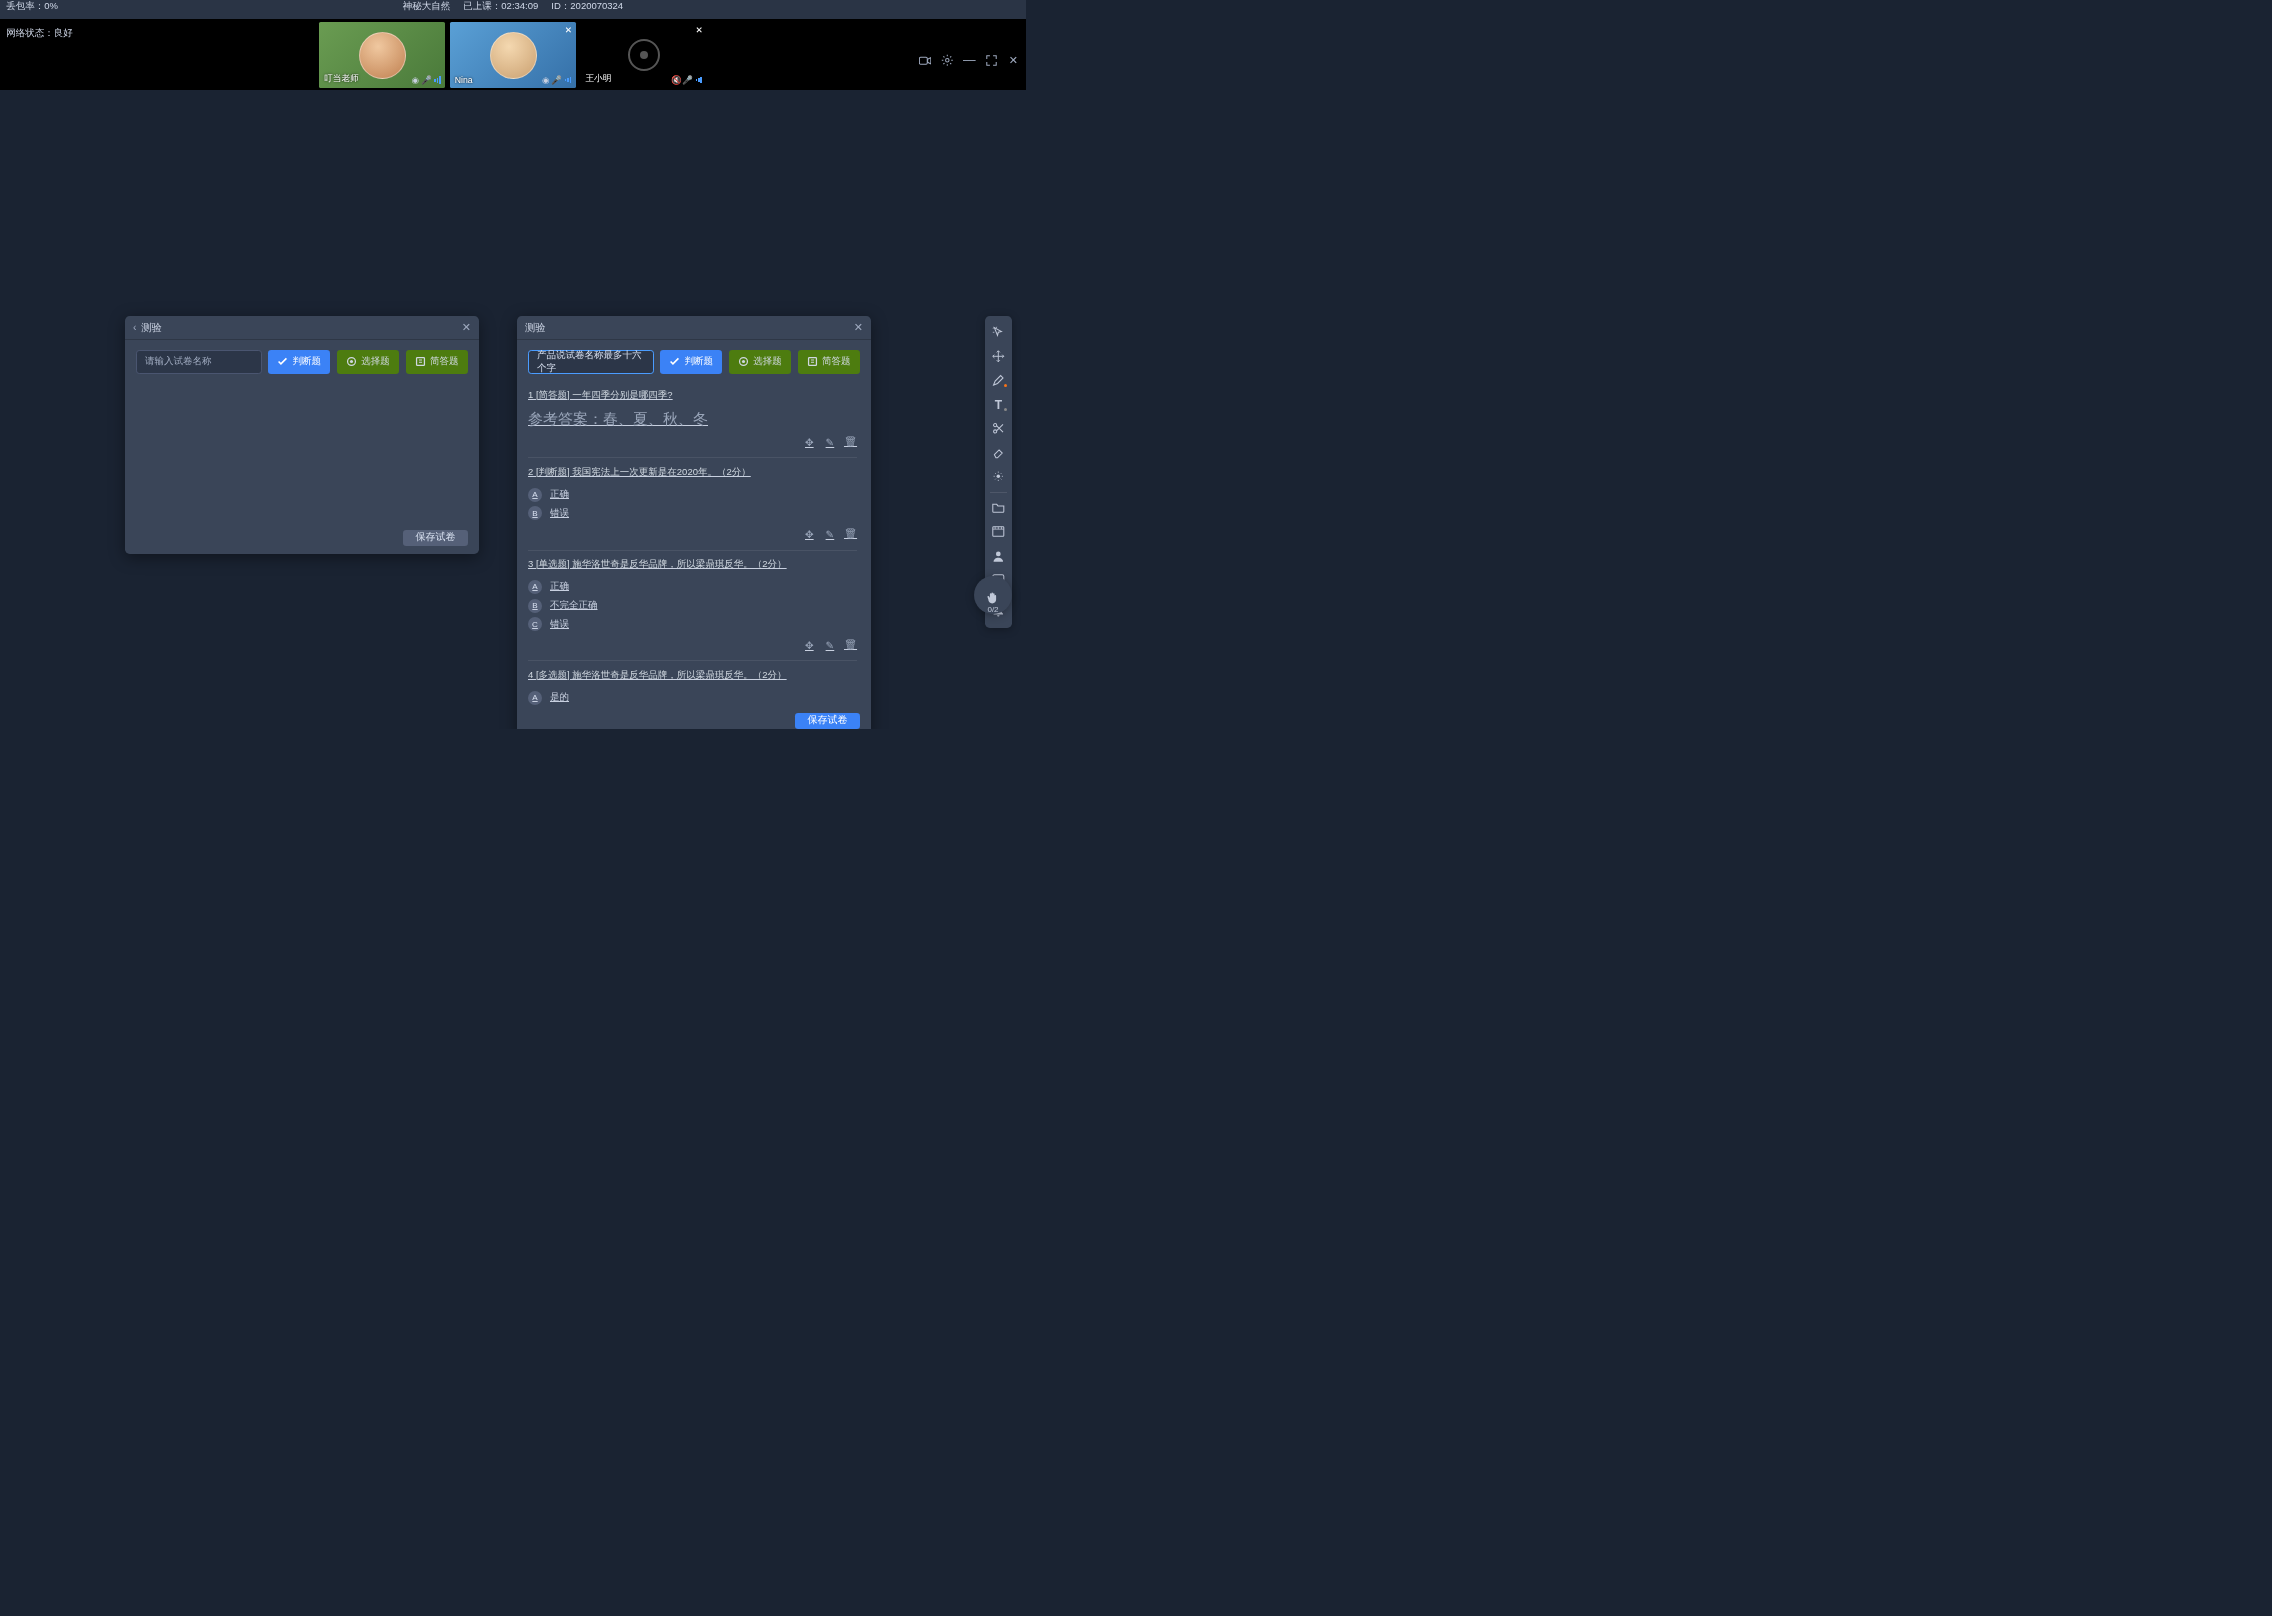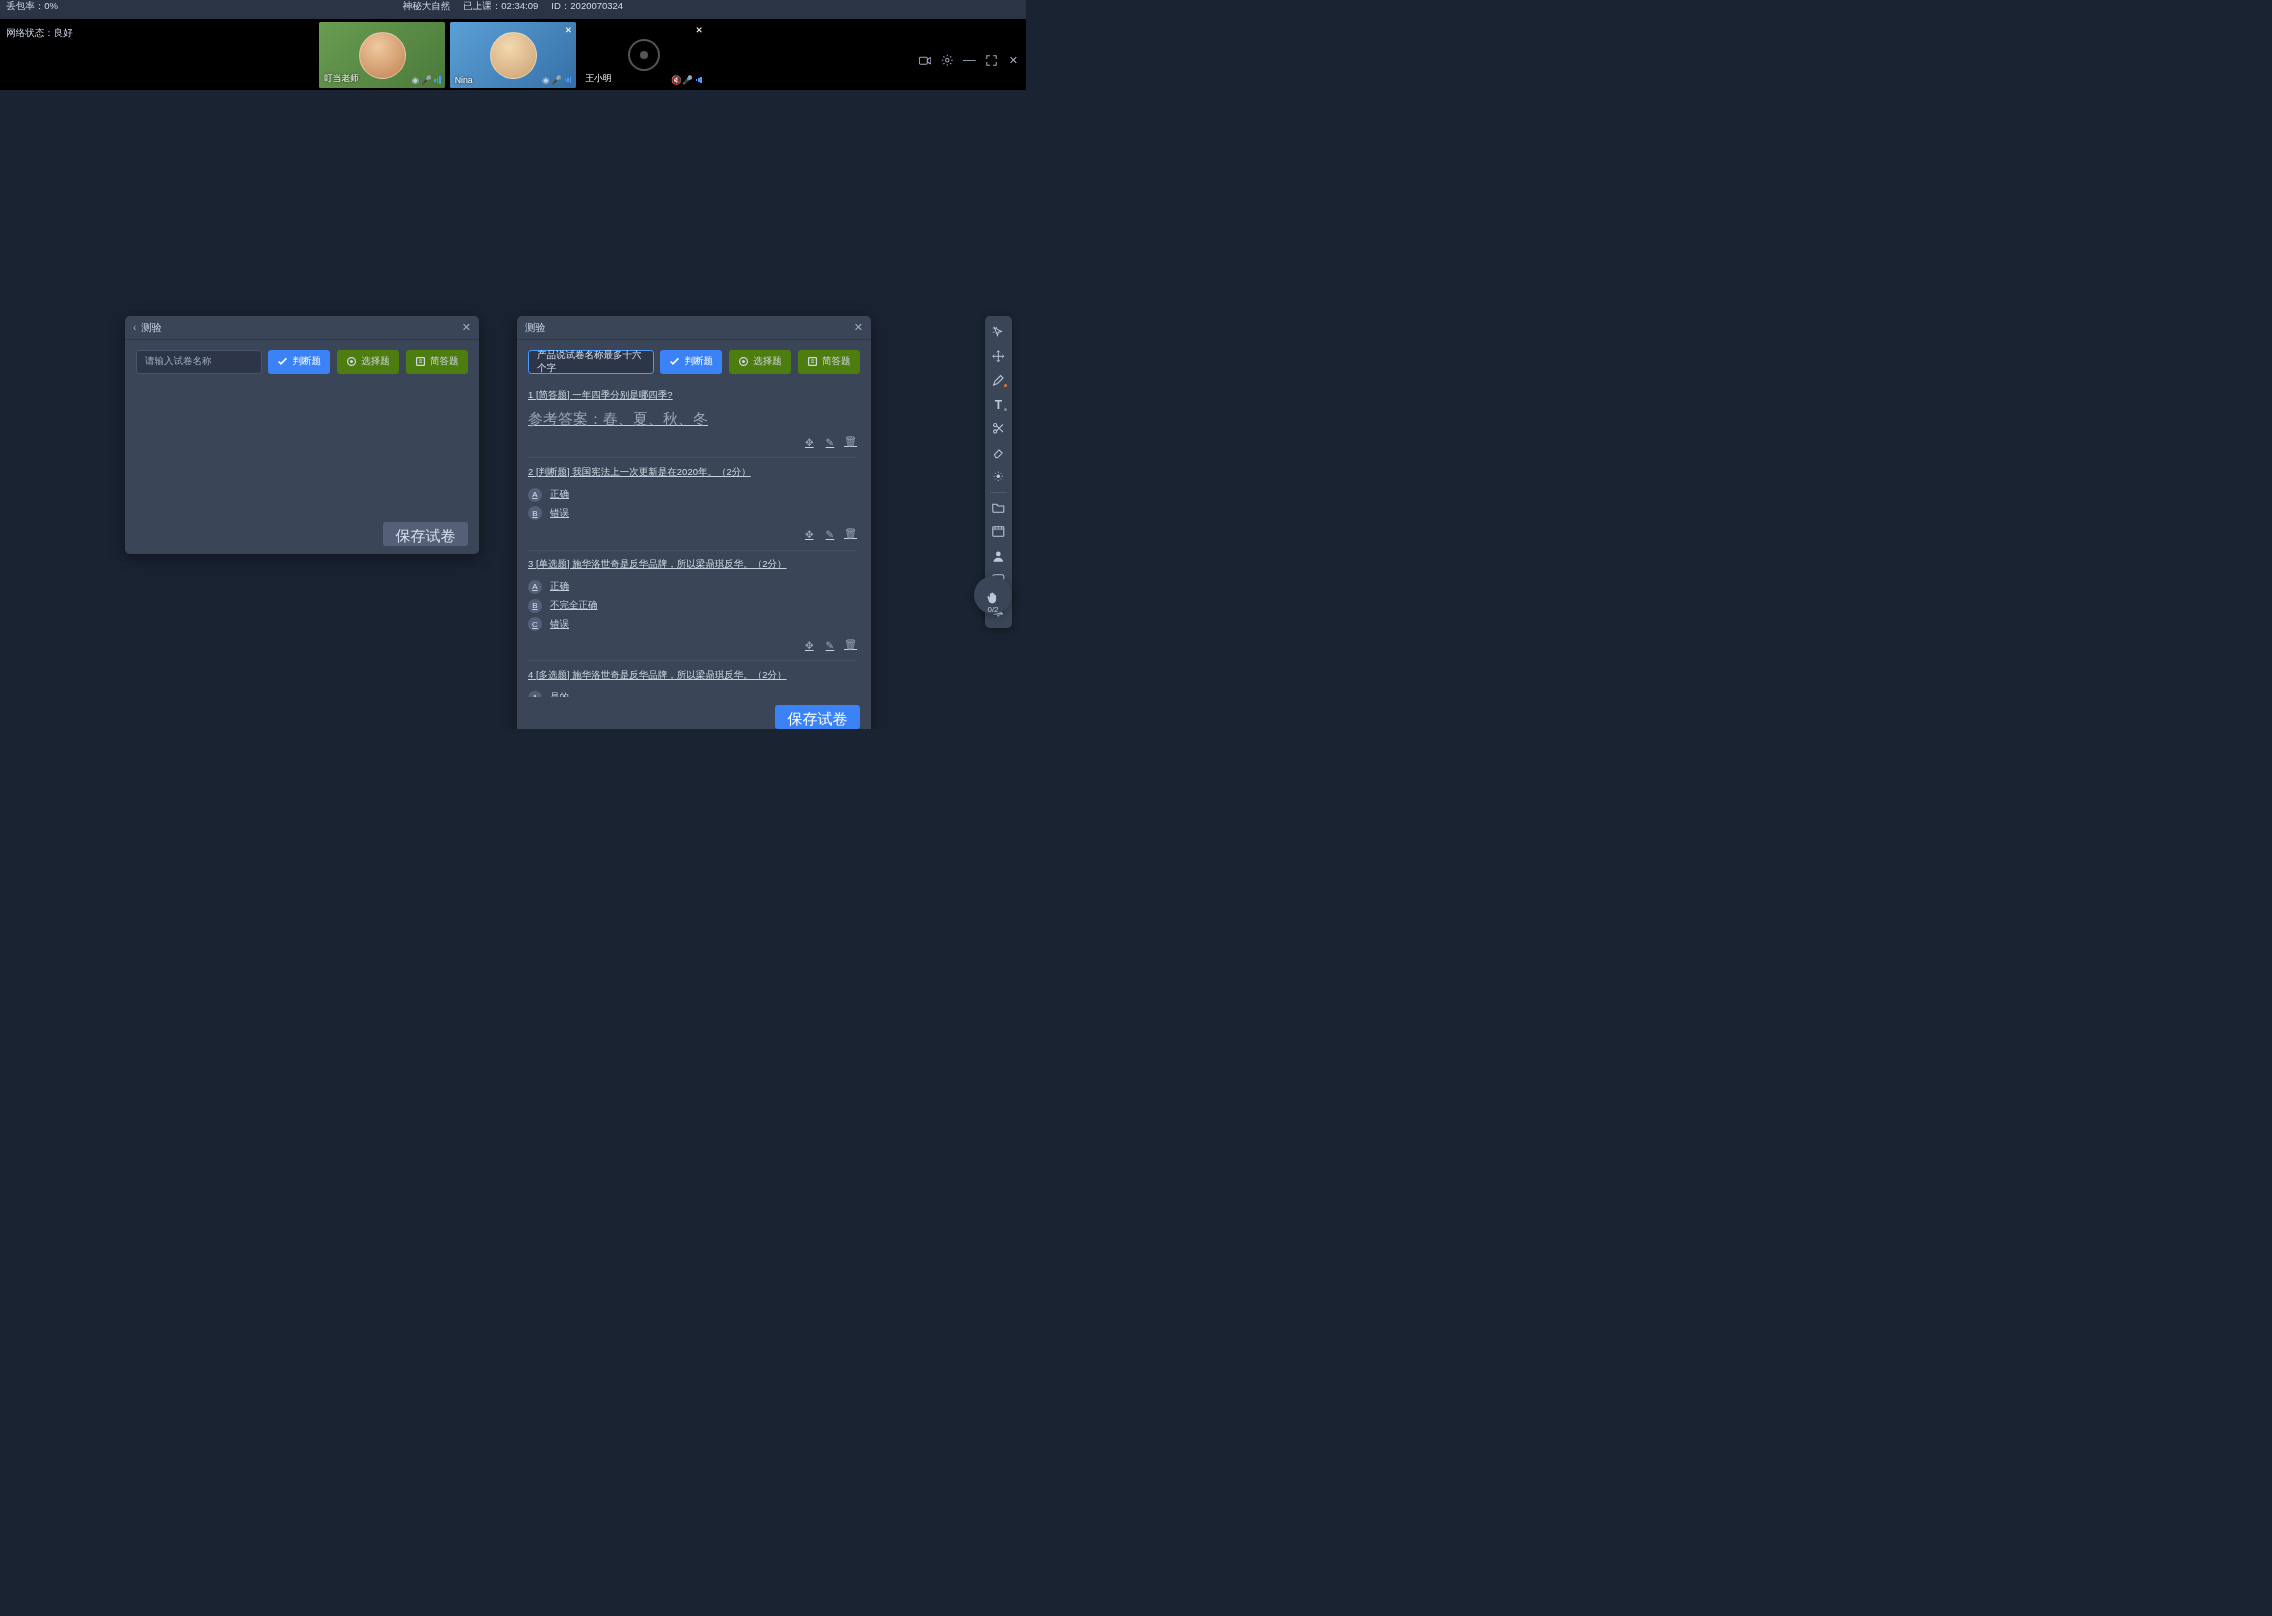--- a/index.html
+++ b/index.html
@@ -141,23 +141,23 @@
   }
   .empty-illus .doc::before{content:"";position:absolute;left:6.3px;top:9.5px;width:24px;height:2.4px;background:#8a94a8;box-shadow:0 8px 0 #8a94a8,0 16px 0 #8a94a8;}
   .empty-illus .bubble{position:absolute;right:-3.2px;top:-4.7px;width:22px;height:14px;border:1.6px solid #8a94a8;border-radius:3.2px;}
   .empty-illus .bubble::after{content:"";position:absolute;left:3.2px;top:4px;width:2.4px;height:2.4px;border-radius:50%;background:#8a94a8;box-shadow:4.7px 0 0 #8a94a8,9.5px 0 0 #8a94a8;}
   .empty-illus .pen{position:absolute;right:-6.3px;bottom:0;width:20.5px;height:4.7px;border:1.6px solid #8a94a8;border-radius:2.4px;transform:rotate(-45deg);}
 
   .panel-footer {
     padding:8px 11px; display:flex; justify-content:flex-end;
   }
   .btn-save {
-    height:24px; padding:0 12.6px; border-radius:3.2px;
+    height:16px; padding:0 12.6px; border-radius:3.2px;
     background:#556078; color:#d8e0f0;
-    display:flex; align-items:flex-end; cursor:pointer; font-size:15px;
+    display:flex; align-items:flex-start; cursor:pointer; font-size:10px;
   }
   .btn-save.primary { background:#3b82f6; color:#fff;}
 
   
   .qlist { flex:1; overflow-y:auto; padding-right:3.2px;}
   .qitem { padding:6.3px 0 9.5px; border-bottom:0.8px solid rgba(255,255,255,0.08);text-decoration:underline;}
   .qitem .qtitle { color:#d0d8e0; font-size:9.5px; margin-bottom:6.3px; line-height:1.5;}
   .answer-label { color:#98a4b8; font-size:15px; padding:1.6px 0;}
   .opt-row { display:flex; align-items:center; gap:8px; padding:2.4px 0; font-size:9.5px;}
   .opt-badge {

